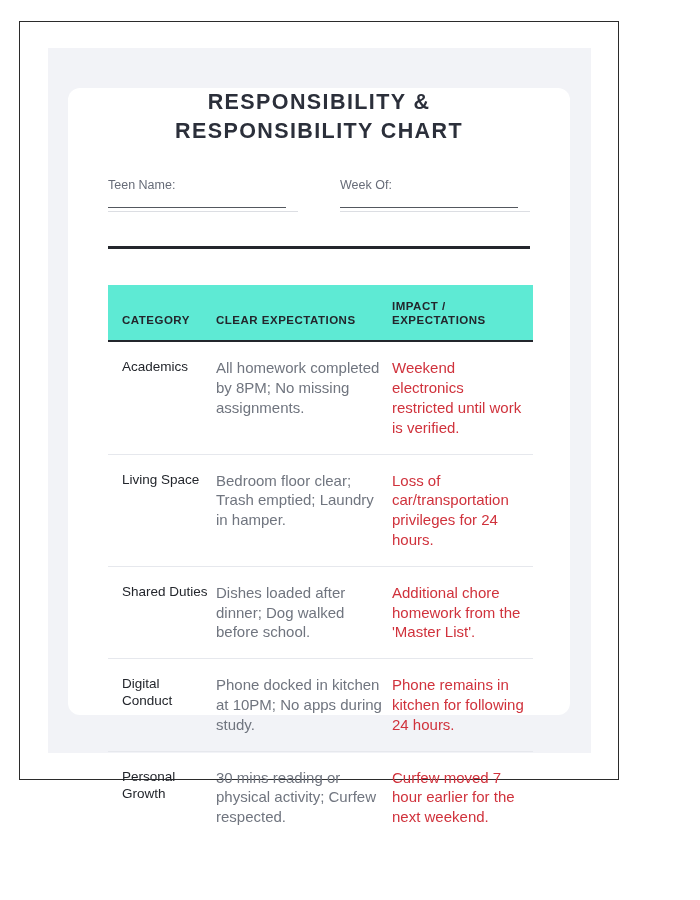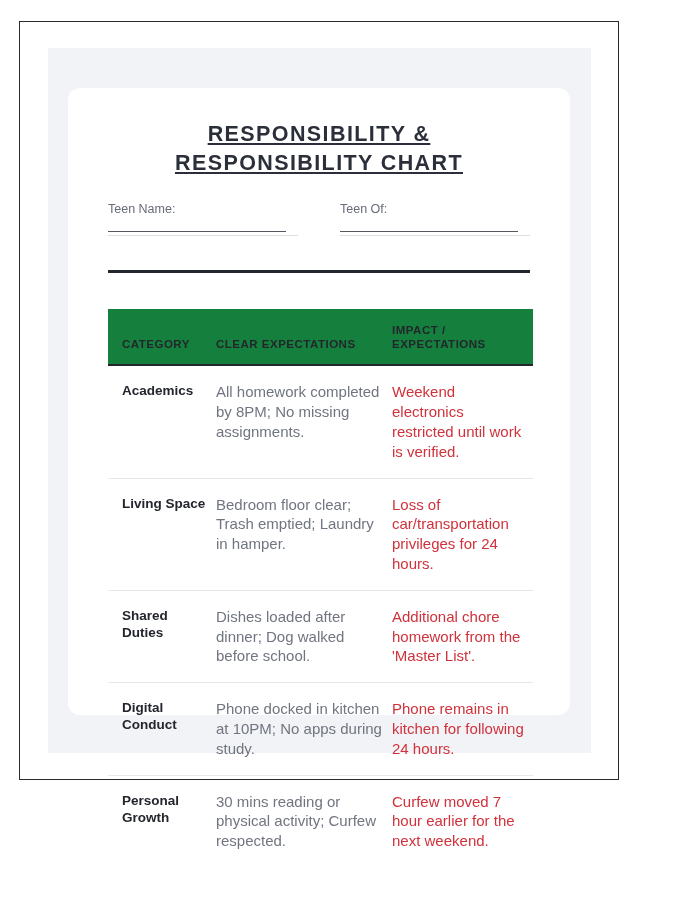--- a/index.html
+++ b/index.html
@@ -39,36 +39,34 @@
 
   
   #content {
     position:absolute;
     left:68px; top:88px;
     width:502px;
   }
 
   
   #chart-title {
-    margin-top:32px;
     text-align:center;
     font-size:21.5px;
     font-weight:bold;
     letter-spacing:1.4px;
     line-height:1.33;
     color:#2b2f3a;
     padding:0 22px;
-    text-decoration:underline;
   }
   #chart-title .line { display:block; white-space:nowrap; }
 
   
   #meta-fields {
     position:relative;
-    margin-top:26px;
+    margin-top:34px;
     padding:0 40px;
     height:56px;
   }
   .meta-field { position:absolute; top:0; }
   .meta-field.left  { left:40px;  width:190px; }
   .meta-field.right { left:272px; width:190px; }
   .meta-label {
     font-size:12.5px;
     color:#676c78;
     line-height:1;
@@ -97,21 +95,21 @@
     margin:36px 40px 0 40px;
     width:425px;
     border-collapse:collapse;
     table-layout:fixed;
   }
   #chart-table col.c-cat { width:108px; }
   #chart-table col.c-exp { width:176px; }
   #chart-table col.c-imp { width:141px; }
 
   #chart-table thead th {
-    background:#15803d;
+    background:#5eead4;
     border-bottom:2.5px solid #23262c;
     padding:14px 8px 13px 0;
     text-align:left;
     vertical-align:bottom;
     font-size:11.5px;
     font-weight:bold;
     letter-spacing:0.5px;
     color:#23262c;
     line-height:1.25;
   }
@@ -119,21 +117,21 @@
 
   #chart-table tbody td {
     border-bottom:1px solid #e6e8ed;
     padding:16px 8px 16px 0;
     vertical-align:top;
     font-size:15px;
     line-height:1.32;
   }
   #chart-table tbody td.cell-category {
     padding-left:14px;
-    font-weight:bold;
+    font-weight:normal;
     font-size:13.5px;
     color:#23262c;
     line-height:1.26;
   }
   #chart-table tbody td.cell-expectation { color:#70757f; }
   #chart-table tbody td.cell-impact      { color:#d0323c; }
 
   #chart-table tbody tr:last-child td { border-bottom:none; }
 </style>
 </head>
@@ -156,21 +154,21 @@
 
     <div class="meta-field left">
       <div class="meta-label">Teen Name:</div>
       <div class="meta-rule-wrap">
         <div class="meta-rule-dark"></div>
         <div class="meta-rule-pale"></div>
       </div>
     </div>
 
     <div class="meta-field right">
-      <div class="meta-label">Teen Of:</div>
+      <div class="meta-label">Week Of:</div>
       <div class="meta-rule-wrap">
         <div class="meta-rule-dark"></div>
         <div class="meta-rule-pale"></div>
       </div>
     </div>
 
   </div>
 
   <div id="meta-divider"></div>
 

